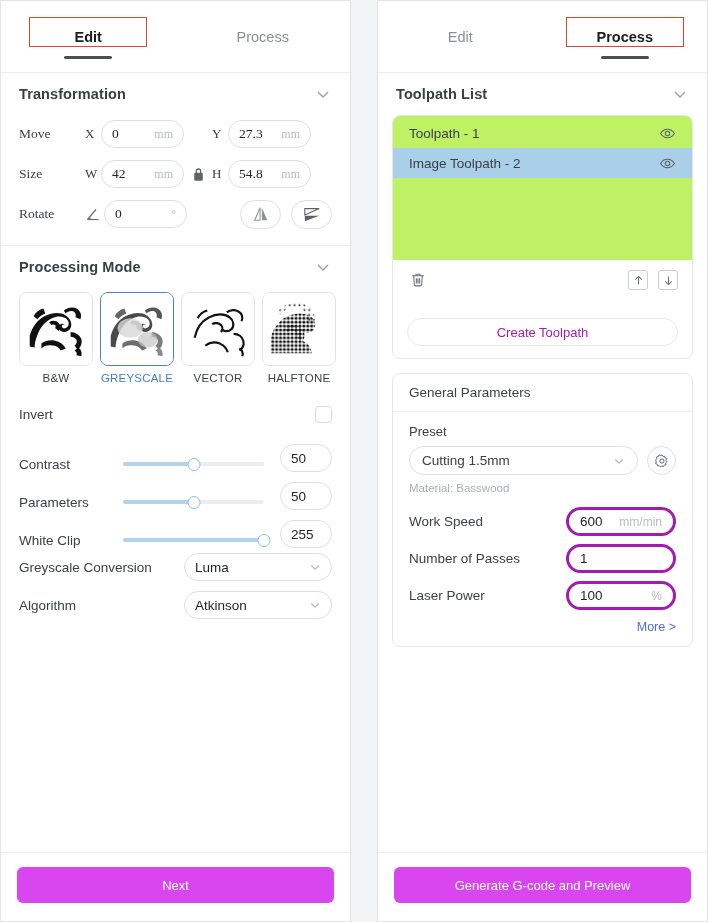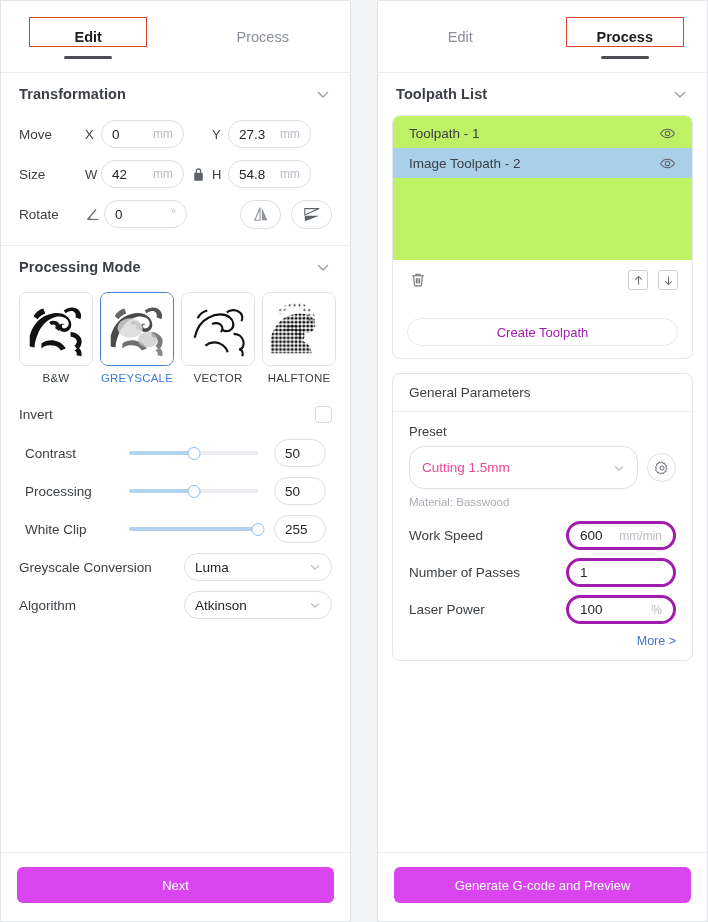--- a/index.html
+++ b/index.html
@@ -99,20 +99,21 @@
 
   .divider { height: 1px; background: #ececec; margin: 0 0px; }
 
   
   .form { padding: 0 18px; }
   .row {
     display: flex;
     align-items: center;
     height: 38px;
     margin-bottom: 2px;
+    font-family: Liberation Serif, serif;
   }
   .row-label {
     font-size: 13.5px;
     color: #3c4044;
     width: 66px;
     flex: none;
   }
   .axis {
     font-size: 13px;
     color: #3c4044;
@@ -214,22 +215,22 @@
     width: 17px; height: 17px;
     border: 1px solid #d6dade;
     border-radius: 4px;
     background: #fff;
     cursor: pointer;
   }
 
   
   .slider-row {
     display: flex;
-    align-items: center;
-    padding: 0 24px;
+    align-items: flex-end;
+    padding: 0 18px;
     height: 38px;
   }
   .slider-row .lbl {
     font-size: 13.5px;
     color: #3c4044;
     width: 104px;
     flex: none;
   }
   .slider {
     position: relative;
@@ -401,28 +402,28 @@
   }
   .gp-body { padding: 12px 16px 12px 16px; }
   .gp-sublabel {
     font-size: 13px;
     color: #3c4044;
     margin-bottom: 7px;
   }
   .preset-line { display: flex; align-items: center; gap: 9px; }
   .preset-select {
     flex: 1;
-    height: 43px;
+    height: 29px;
     border: 1px solid #dcdfe3;
     border-radius: 15px;
     display: flex;
     align-items: center;
     padding: 0 12px;
     font-size: 13.5px;
-    color: #ec4899;
+    color: #404040;
     cursor: pointer;
   }
   .preset-select .caret { margin-left: auto; color: #b7bcc2; display:flex; }
   .preset-select .caret svg { width: 12px; height: 12px; }
   .gear-btn {
     width: 29px; height: 29px;
     border: 1px solid #dcdfe3;
     border-radius: 50%;
     display: flex; align-items: center; justify-content: center;
     color: #5d6268;
@@ -655,21 +656,21 @@
       <span class="lbl">Contrast</span>
       <span class="slider">
         <span class="track"></span>
         <span class="fill" style="width:50%"></span>
         <span class="knob" style="left:50%"></span>
       </span>
       <span class="num-field">50</span>
     </div>
 
     <div class="slider-row">
-      <span class="lbl">Processing</span>
+      <span class="lbl">Parameters</span>
       <span class="slider">
         <span class="track"></span>
         <span class="fill" style="width:50%"></span>
         <span class="knob" style="left:50%"></span>
       </span>
       <span class="num-field">50</span>
     </div>
 
     <div class="slider-row">
       <span class="lbl">White Clip</span>

